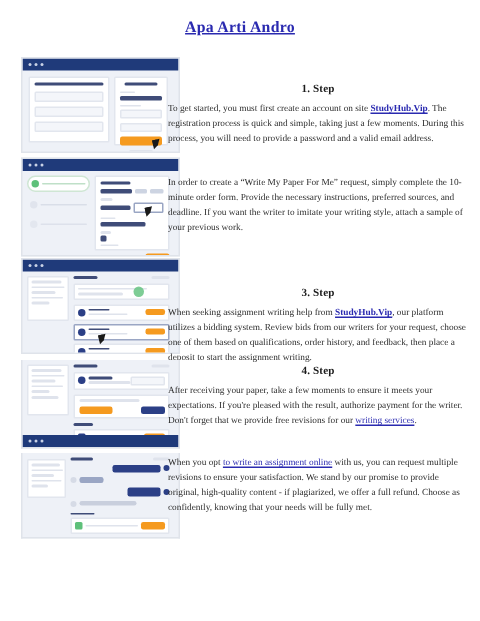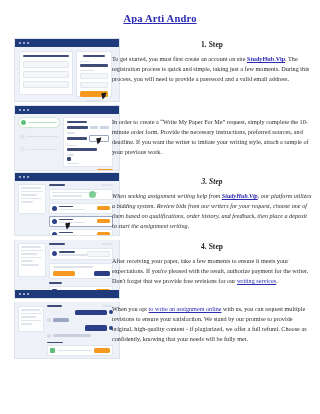--- a/index.html
+++ b/index.html
@@ -104,21 +104,21 @@
             <div class="inp" style="height:4px;margin-bottom:3px;"></div>
             <div class="btn-o" style="height:6px;position:relative;">
               <span class="cursor" style="right:1px;bottom:-2px;"></span>
             </div>
             <div class="lbl lt" style="width:16px;margin:3px auto 0;"></div>
           </div>
         </div>
       </div>
     </div>
 
-    <div class="txt-wrap" style="top:2px;">
+    <div class="txt-wrap" style="top:16px;">
       <div class="step-head">1. Step</div>
       <p class="step-body">
         <span>To get started, you must first create an account on site </span><a href="#">StudyHub.Vip</a><span>. The registration process is quick and simple, taking just a few moments. During this process, you will need to provide a password and a valid email address.</span>
       </p>
     </div>
   </div>
 
   <div class="step-row" style="top:105px;height:66px;">
 
     <div class="shot-wrap" style="top:0;">
@@ -234,21 +234,21 @@
                 <span class="lbl d" style="width:14px;display:block;margin-bottom:1.5px;"></span>
                 <span class="lbl lt" style="width:26px;display:block;"></span>
               </span>
               <span class="btn-o" style="width:13px;height:4.5px;"></span>
             </div>
           </div>
         </div>
       </div>
     </div>
 
-    <div class="txt-wrap" style="top:5px;font-style:italic;">
+    <div class="txt-wrap" style="top:18px;">
       <div class="step-head">3. Step</div>
       <p class="step-body">
         <span>When seeking assignment writing help from </span><a href="#">StudyHub.Vip</a><span>, our platform utilizes a bidding system. Review bids from our writers for your request, choose one of them based on qualifications, order history, and feedback, then place a deposit to start the assignment writing.</span>
       </p>
     </div>
   </div>
 
   <div class="step-row" style="top:240px;height:62px;">
 
     <div class="shot-wrap" style="top:0;">

